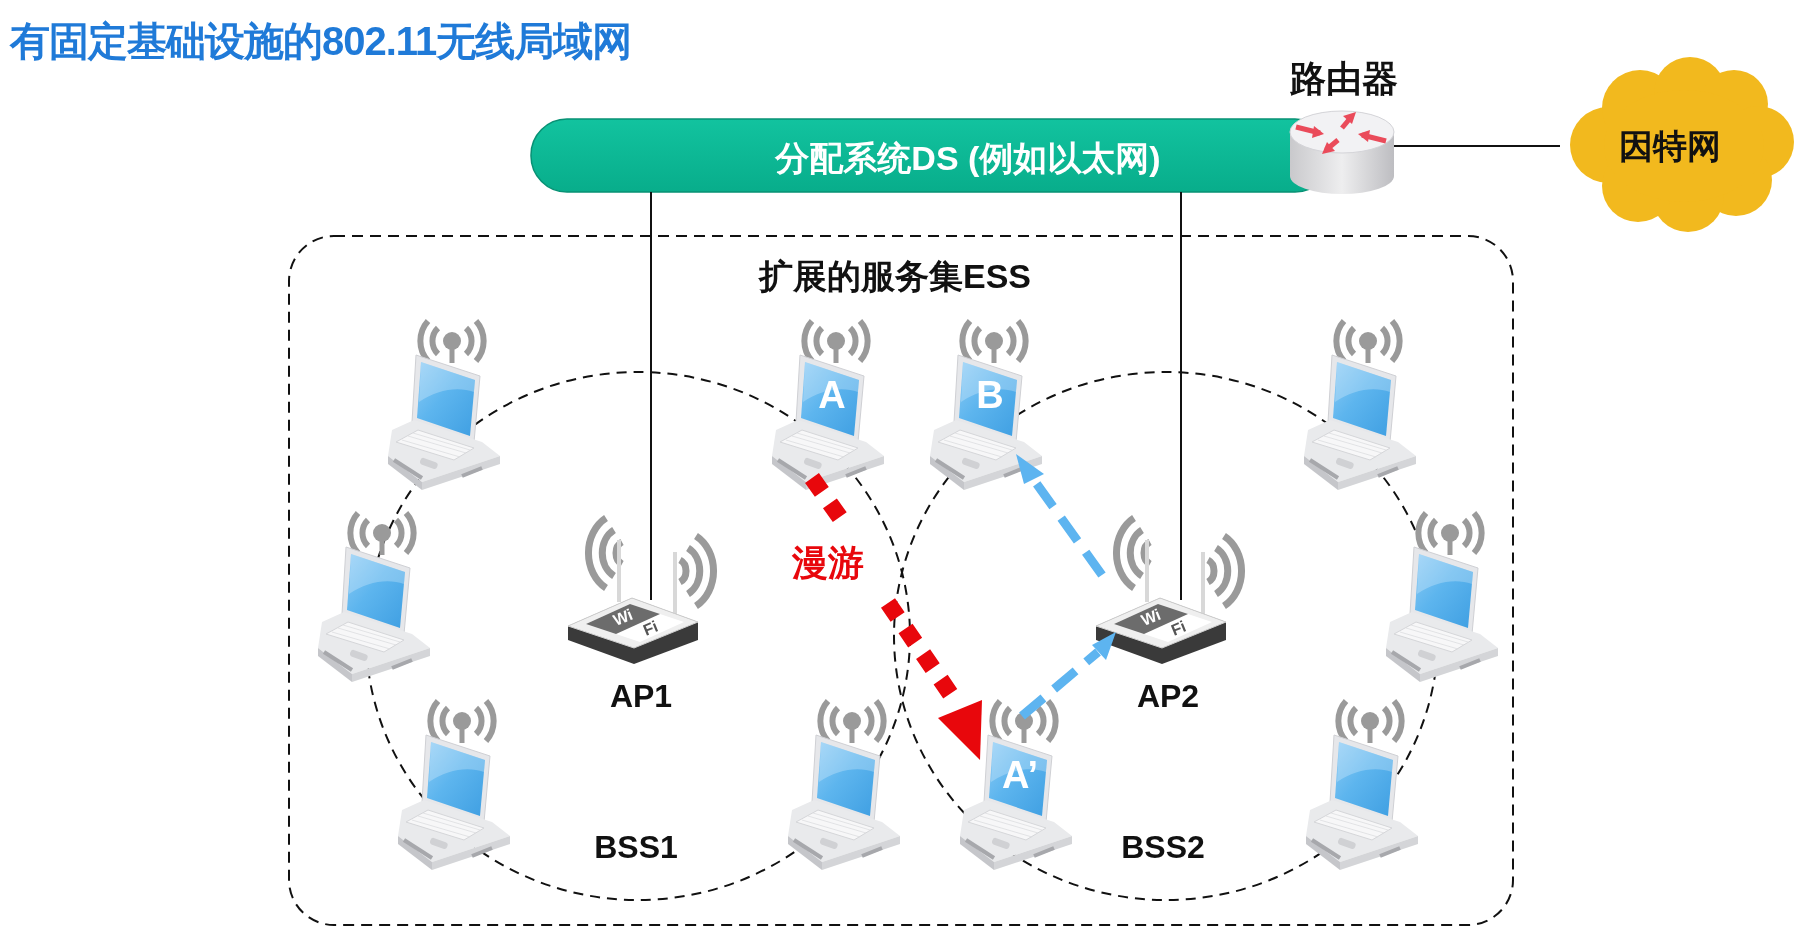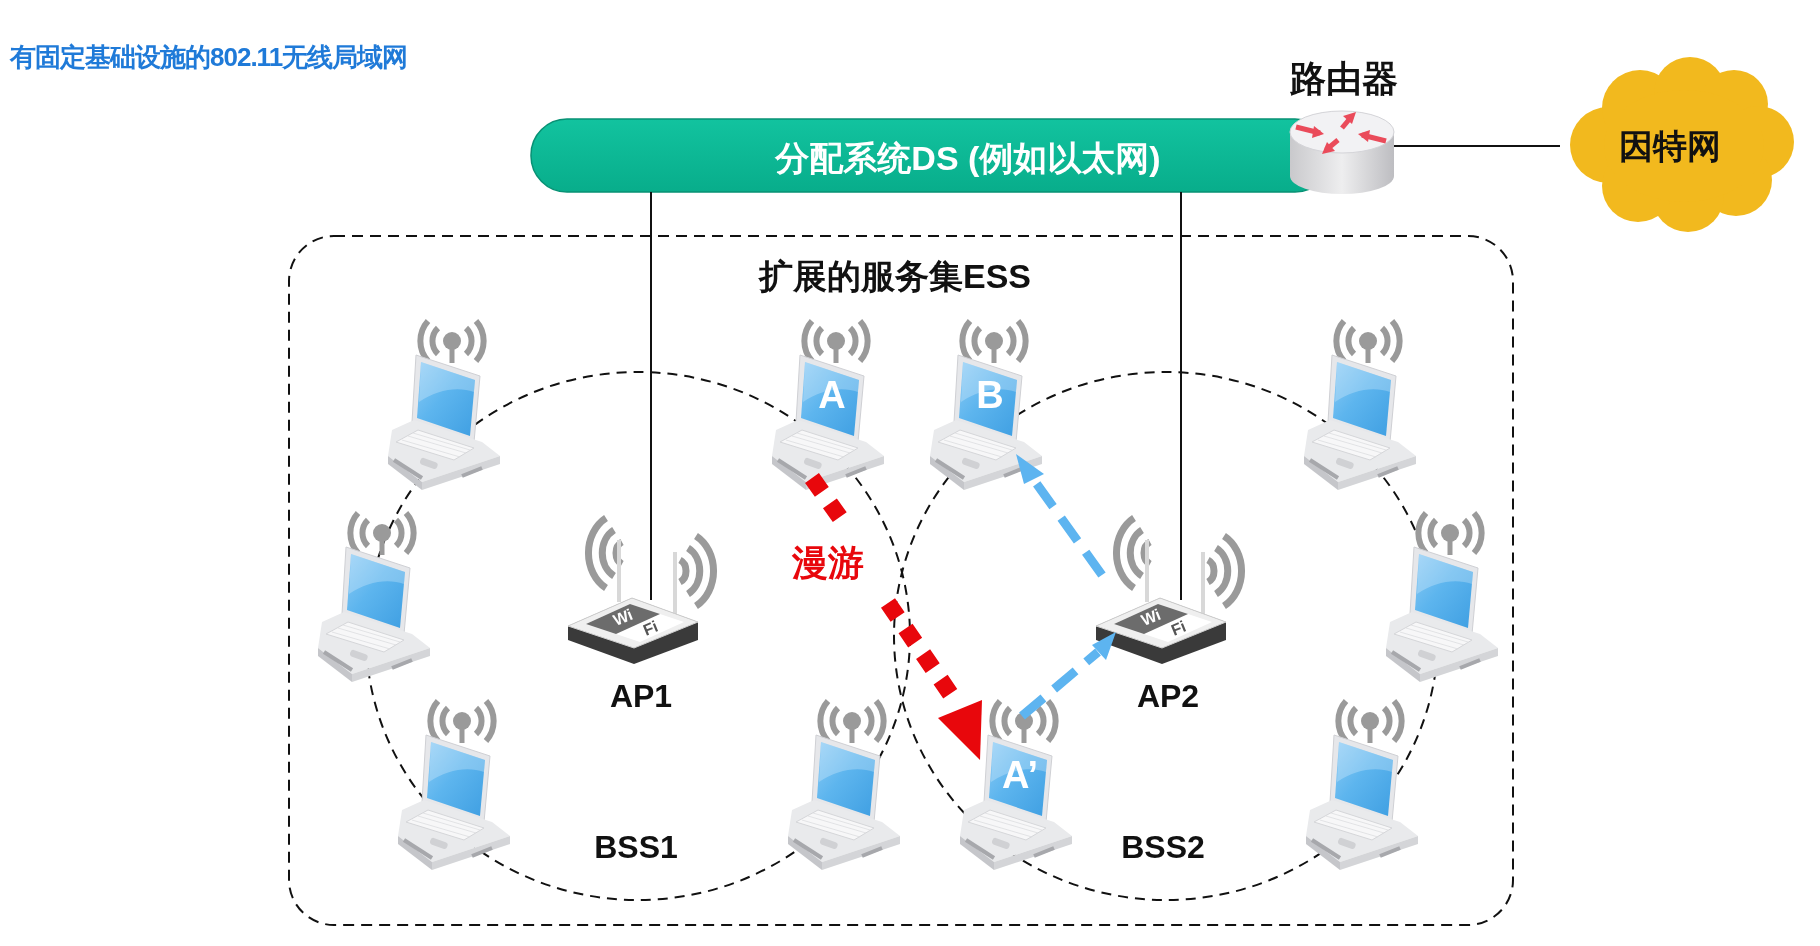--- a/index.html
+++ b/index.html
@@ -1,17 +1,17 @@
 <!DOCTYPE html>
 <html><head>
 <meta charset="utf-8">
 <style>
   html, body { margin:0; padding:0; background:#ffffff; }
   body { width:1820px; height:946px; position:relative; overflow:hidden; font-family:"Liberation Sans","DejaVu Sans",sans-serif; }
-  .title { position:absolute; left:10px; top:40px; font-size:26px; font-weight:bold; color:#1f7ad8; letter-spacing:-1px; white-space:nowrap; }
+  .title { position:absolute; left:10px; top:14px; font-size:40px; font-weight:bold; color:#1f7ad8; letter-spacing:-1px; white-space:nowrap; }
   svg.stage { position:absolute; left:0; top:0; }
   .lbl { font-family:"Liberation Sans","DejaVu Sans",sans-serif; font-weight:bold; }
 </style>
 </head>
 <body>
 
 <div class="title">有固定基础设施的802.11无线局域网</div>
 
 <svg class="stage" width="1820" height="946" viewBox="0 0 1820 946">
   <defs>

